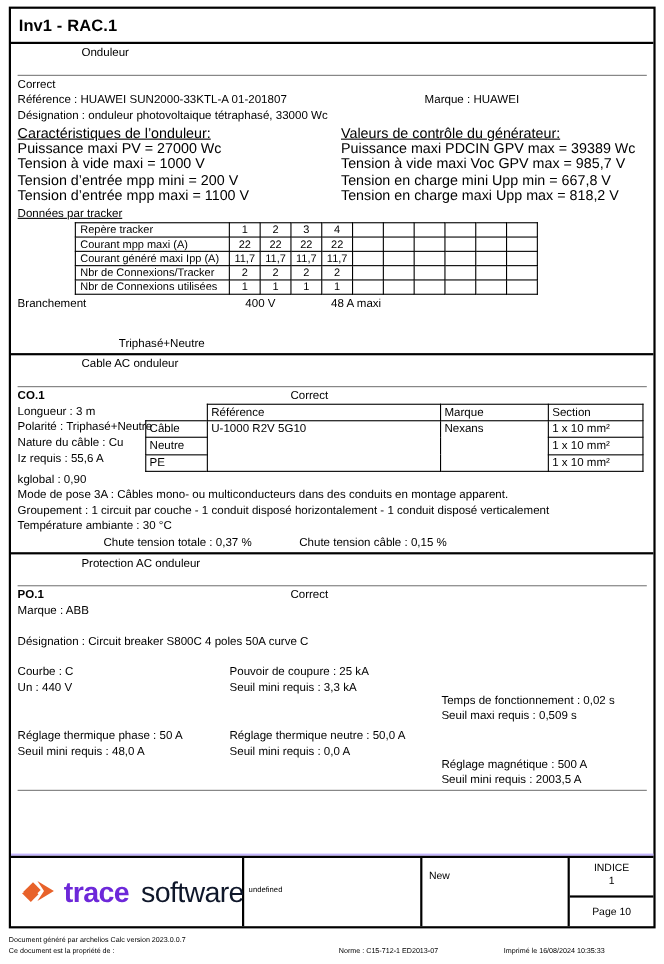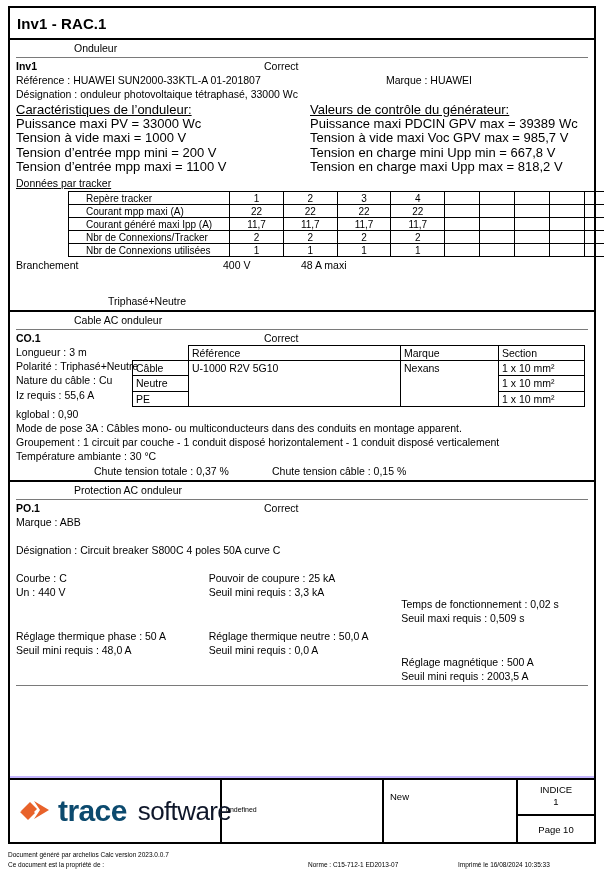--- a/index.html
+++ b/index.html
@@ -62,21 +62,21 @@
     flex: 0 0 auto;
   }
   .block.last {
     border-bottom: 2px solid #c4b5fd;
     flex: 1 1 auto;
   }
 
   .block-head {
     display: block;
     font-size: 10.5px;
-    padding: 2px 0 3px 58px;
+    padding: 2px 0 14px 58px;
     border-bottom: 1px solid #7a7a7a;
     margin-bottom: 1px;
   }
 
   .row {
     display: flex;
     font-size: 10.5px;
     line-height: 14px;
   }
   .row .c-left { width: 248px; flex: 0 0 248px; }
@@ -106,21 +106,21 @@
     margin-top: 1px;
   }
   table.grid {
     border-collapse: collapse;
     font-size: 10px;
     table-layout: fixed;
   }
   table.grid td {
     border: 1px solid #000;
     height: 13px;
-    padding: 0 17px;
+    padding: 0 4px;
     box-sizing: border-box;
   }
   table.grid td.label {
     width: 140px;
     text-align: left;
     white-space: nowrap;
   }
   table.grid td.val {
     width: 28px;
     text-align: center;
@@ -256,23 +256,23 @@
     justify-content: center;
   }
 
   
   .logo {
     display: flex;
     align-items: center;
     gap: 6px;
   }
   .logo .word1 {
-    font-size: 30px;
+    font-size: 26px;
     font-weight: bold;
-    color: #0c4a6e;
+    color: #6d28d9;
     letter-spacing: -0.6px;
   }
   .logo .word2 {
     font-size: 26px;
     color: #0f172a;
     letter-spacing: -0.6px;
     margin-left: 5px;
   }
 
   
@@ -297,37 +297,36 @@
   <div class="title-band">
     <span class="title">Inv1 - RAC.1</span>
   </div>
 
   <div class="body-area">
 
     <div class="block">
       <div class="block-head">Onduleur</div>
 
       <div class="row">
-        <span class="c-left ident">Inv1</span>
         <span class="c-mid">Correct</span>
       </div>
 
       <div class="row">
         <span class="c-left" style="width:370px;flex:0 0 370px">Référence : HUAWEI SUN2000-33KTL-A 01-201807</span>
         <span class="c-mid">Marque : HUAWEI</span>
       </div>
 
       <div class="row">
         <span>Désignation : onduleur photovoltaique tétraphasé, 33000 Wc</span>
       </div>
 
       <div class="two-col" style="margin-top:2px">
         <div class="col left">
           <span class="sub-head">Caractéristiques de l’onduleur:</span>
-          <span class="line">Puissance maxi PV = 33000 Wc</span>
+          <span class="line">Puissance maxi PV = 27000 Wc</span>
           <span class="line">Tension à vide maxi = 1000 V</span>
           <span class="line">Tension d’entrée mpp mini = 200 V</span>
           <span class="line">Tension d’entrée mpp maxi = 1100 V</span>
         </div>
         <div class="col right">
           <span class="sub-head">Valeurs de contrôle du générateur:</span>
           <span class="line">Puissance maxi PDCIN GPV max = 39389 Wc</span>
           <span class="line">Tension à vide maxi Voc GPV max = 985,7 V</span>
           <span class="line">Tension en charge mini Upp min = 667,8 V</span>
           <span class="line">Tension en charge maxi Upp max = 818,2 V</span>

